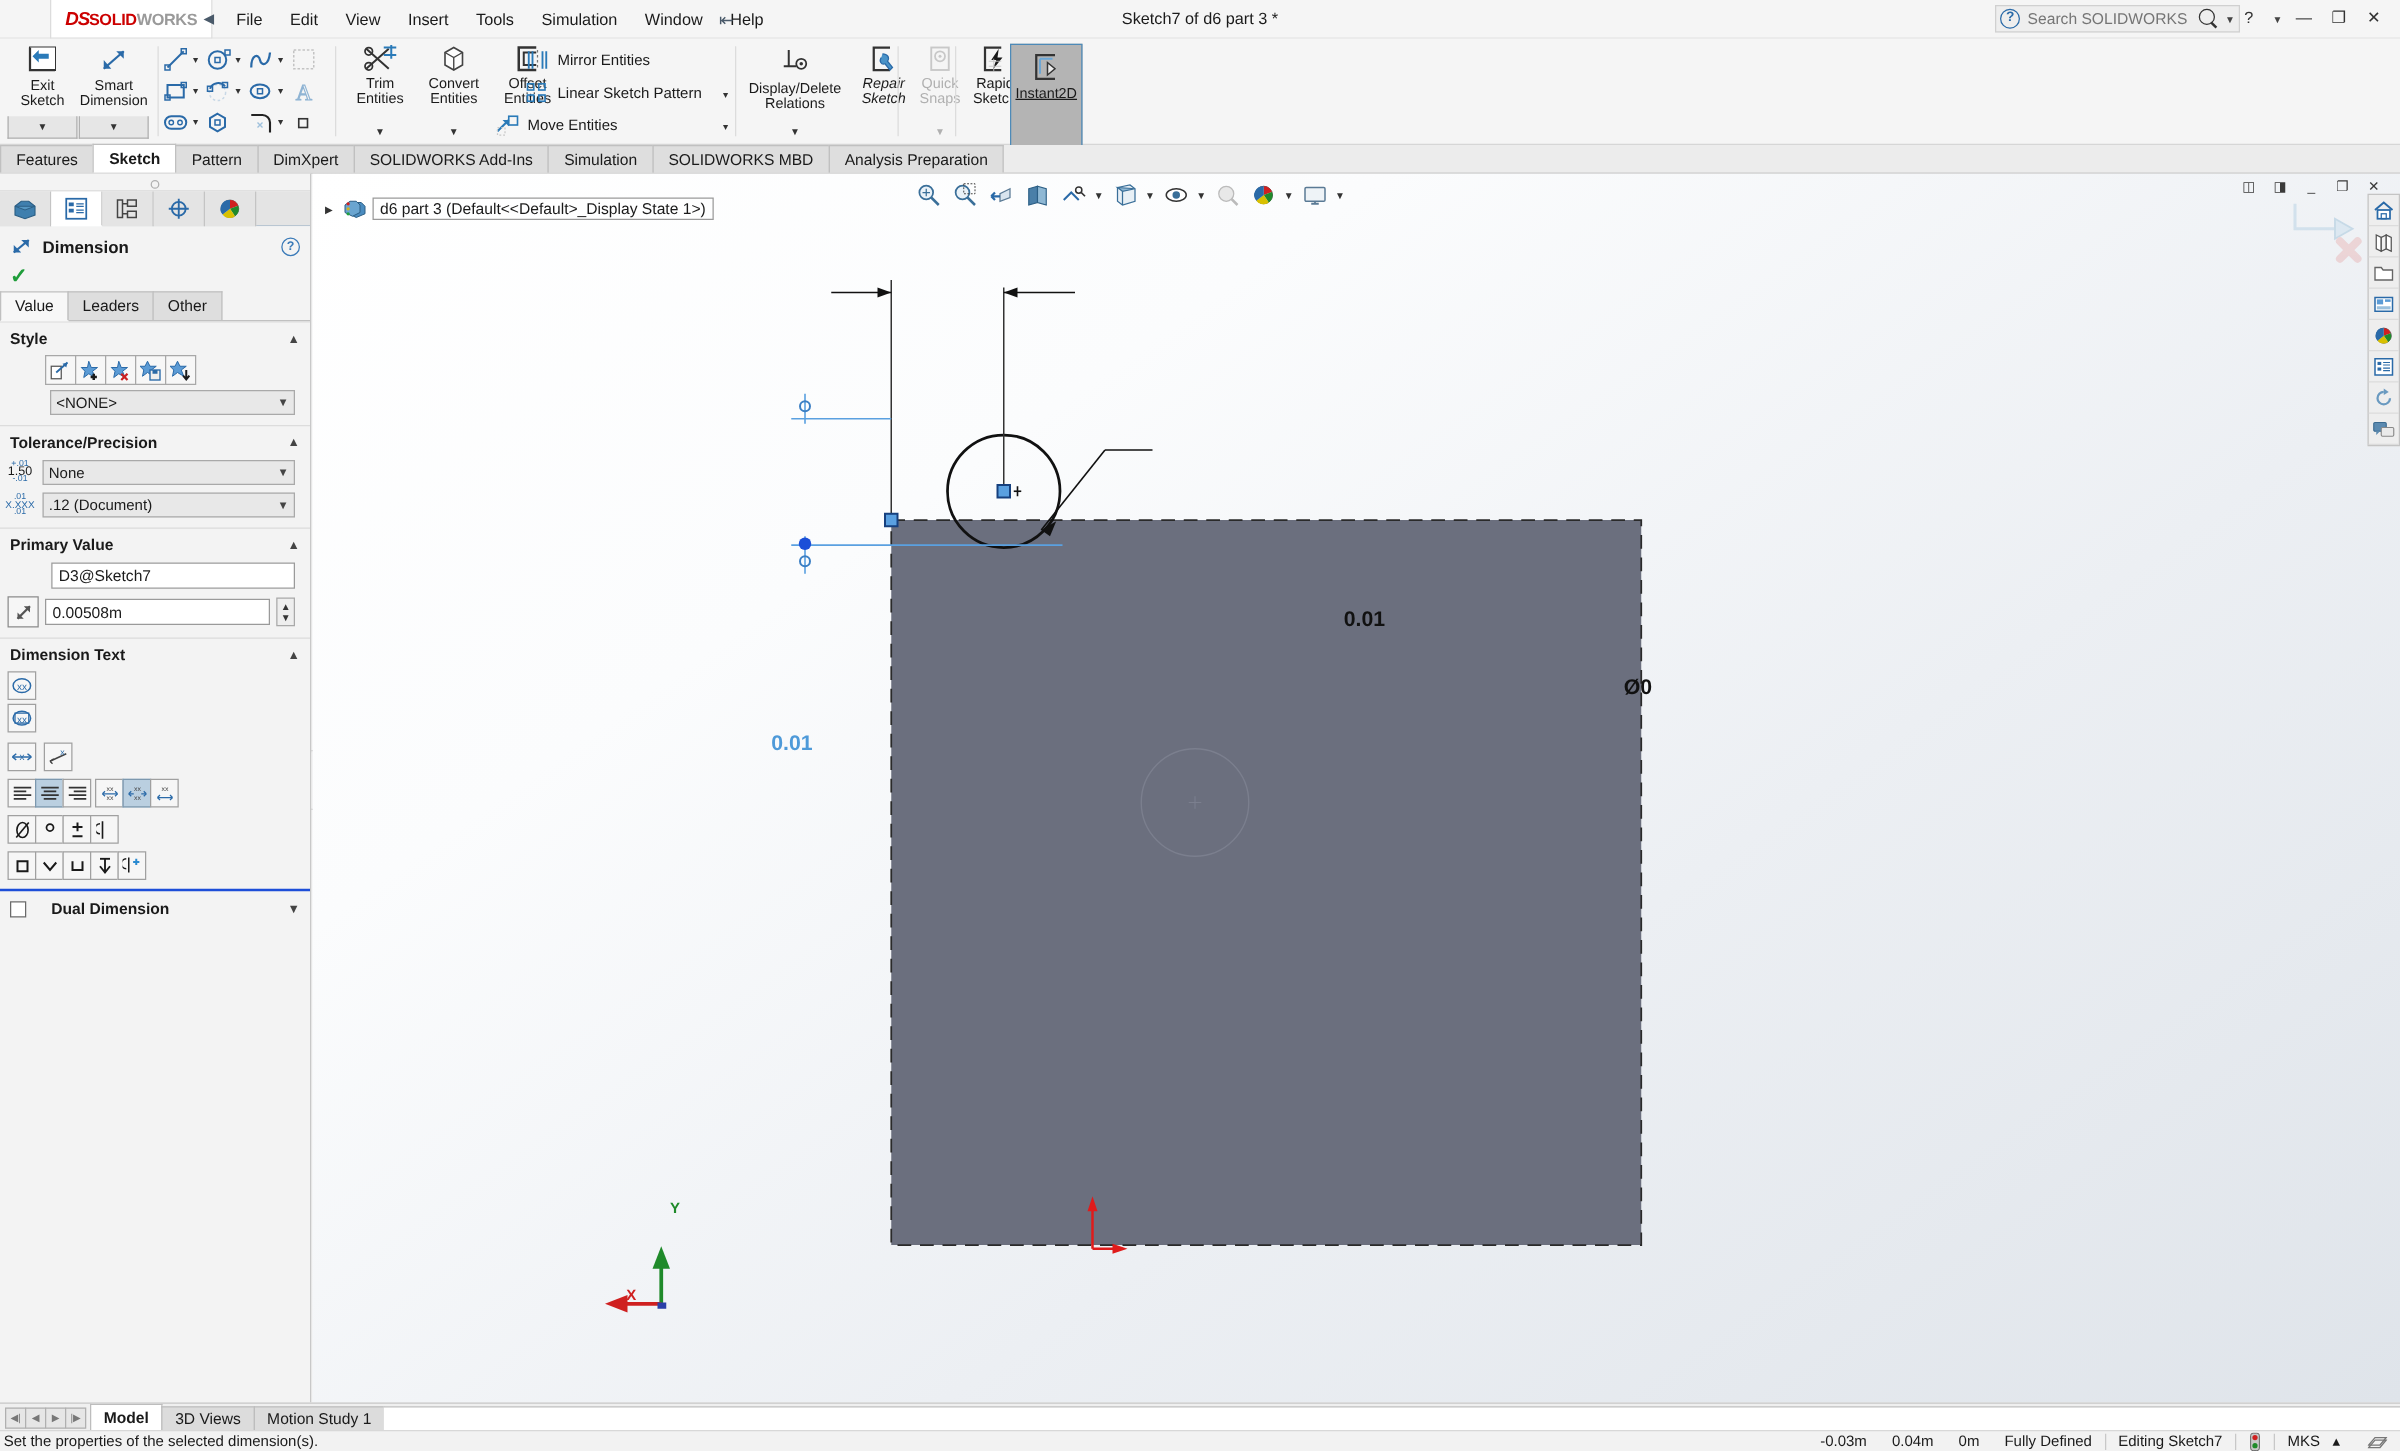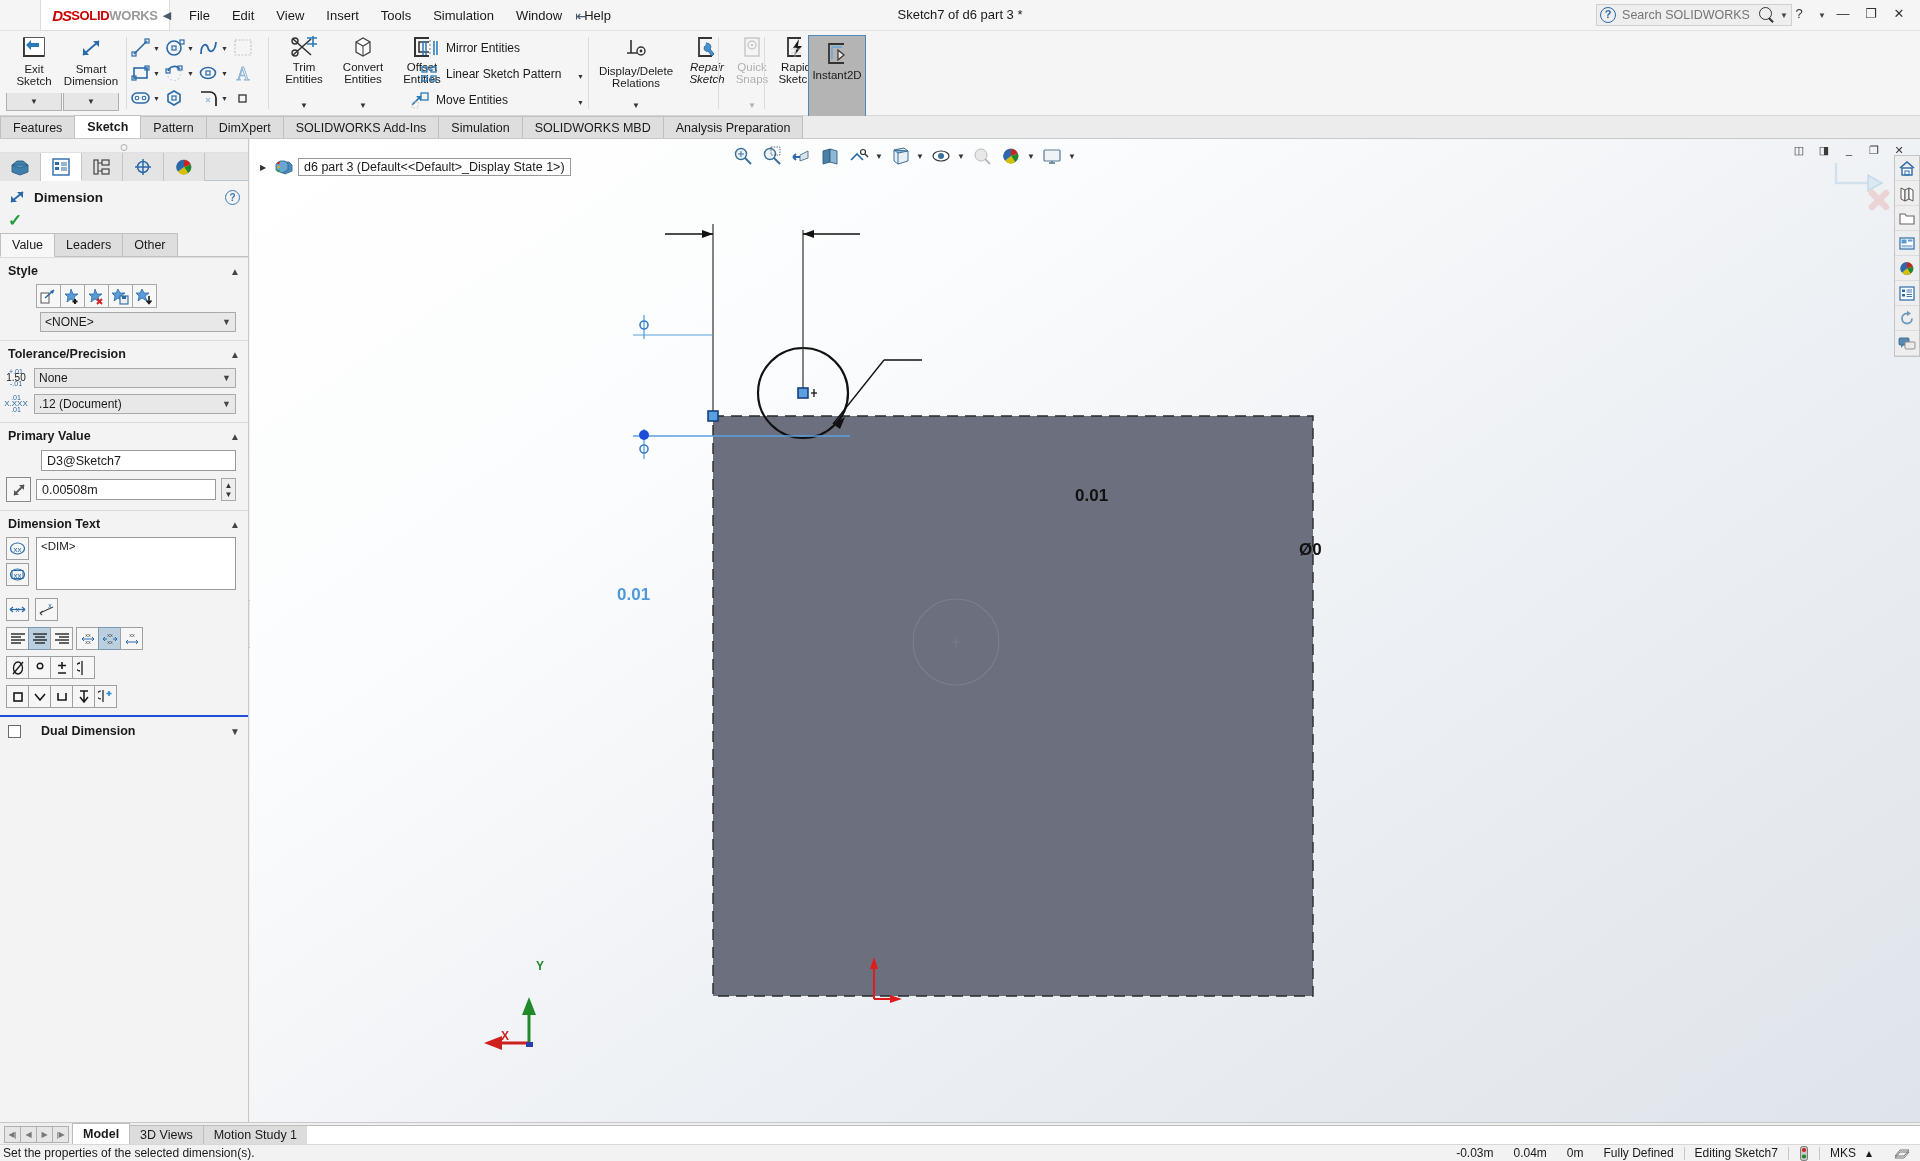--- a/index.html
+++ b/index.html
@@ -437,21 +437,21 @@
         <svg width="20" height="18" viewBox="0 0 20 18">
           <rect x="2" y="2" width="5" height="5" fill="none" stroke="#2a7ab8" stroke-width="1.3"></rect>
           <rect x="11" y="2" width="5" height="5" fill="none" stroke="#2a7ab8" stroke-width="1.3"></rect>
           <rect x="2" y="11" width="5" height="5" fill="none" stroke="#2a7ab8" stroke-width="1.3"></rect>
           <rect x="11" y="11" width="5" height="5" fill="none" stroke="#2a7ab8" stroke-width="1.3"></rect>
         </svg>
         <span class="txtcmd" style="position:static;">Linear Sketch Pattern</span>
       </div>
     </div>
     <div class="mini-caret" style="left:577px; top:42px;">▼</div>
-    <div style="position:absolute; left:410px; top:60px;">
+    <div style="position:absolute; left:396px; top:60px;">
       <div style="display:flex; align-items:center; gap:6px;">
         <svg width="20" height="18" viewBox="0 0 20 18">
           <path d="M2 14 L11 5" stroke="#2a7ab8" stroke-width="1.7"></path>
           <path d="M11 5 L6 5 L11 10 Z" fill="#2a7ab8"></path>
           <rect x="11" y="2" width="7" height="7" fill="none" stroke="#2a7ab8" stroke-width="1.3"></rect>
           <rect x="2" y="11" width="6" height="6" fill="none" stroke="#c8c8c8" stroke-width="1" stroke-dasharray="1.5,1.5"></rect>
         </svg>
         <span class="txtcmd" style="position:static;">Move Entities</span>
       </div>
     </div>
@@ -498,21 +498,21 @@
       <svg width="30" height="26" viewBox="0 0 30 26">
         <path d="M20 3 L7 3 L7 21 L20 21" stroke="#333" stroke-width="1.8" fill="none"></path>
         <path d="M18 4 L12 13 L16 13 L13 21 L21 11 L17 11 Z" fill="#1a1a1a"></path>
         <path d="M10 14 L20 14 M10 18 L20 18 M14 12 L14 22" stroke="#c6c6c6" stroke-width="0.7"></path>
       </svg>
       <span>Rapid</span>
       <span>Sketch</span>
     </div>
 
     <div style="position:absolute; left:808px; top:4px; width:58px; height:92px; background:#b4b4b4; border:1px solid #4d8ab8;
-                display:flex; flex-direction:column; align-items:center; justify-content:flex-start; font-size:11.5px;">
+                display:flex; flex-direction:column; align-items:center; justify-content:flex-start; font-size:11.5px;text-decoration:underline;">
       <svg width="30" height="28" viewBox="0 0 30 28" style="margin-top:5px;">
         <path d="M22 3 L7 3 L7 22 L22 22" stroke="#333" stroke-width="1.8" fill="none"></path>
         <path d="M10 6 L20 6 M10 6 L10 18" stroke="#6aa6d6" stroke-width="1.5"></path>
         <path d="M16 9 L16 19 L22 14 Z" fill="#eaeaea" stroke="#333" stroke-width="1.2"></path>
       </svg>
       <span>Instant2D</span>
     </div>
   </div>
 
   <div class="cmtabs">
@@ -700,23 +700,20 @@
           </svg>
         </div>
         <div class="iconbtn">
           <svg width="17" height="15" viewBox="0 0 17 15">
             <ellipse cx="8.5" cy="7.5" rx="7" ry="5.5" fill="none" stroke="#2a6aa8" stroke-width="1.2"></ellipse>
             <rect x="3" y="3.5" width="11" height="8" fill="none" stroke="#2a6aa8" stroke-width="1"></rect>
             <text x="8.5" y="11" font-size="8" fill="#2a6aa8" text-anchor="middle" font-family="Liberation Sans, sans-serif">xx</text>
           </svg>
         </div>
       </div>
-      <div class="dimtext-area" style="flex:1;">
-        <span>&lt;DIM&gt;</span>
-      </div>
     </div>
     <div style="display:flex; padding:4px 12px 3px 6px; gap:3px;">
       <div class="iconbtn">
         <svg width="17" height="13" viewBox="0 0 17 13">
           <path d="M1 6.5 L16 6.5" stroke="#2a6aa8" stroke-width="1.2"></path>
           <path d="M1 6.5 L4 4 M1 6.5 L4 9 M16 6.5 L13 4 M16 6.5 L13 9" stroke="#2a6aa8" stroke-width="1.2" fill="none"></path>
           <text x="8.5" y="9" font-size="8" fill="#2a6aa8" text-anchor="middle" font-family="Liberation Sans, sans-serif">x</text>
         </svg>
       </div>
       <div class="iconbtn">

